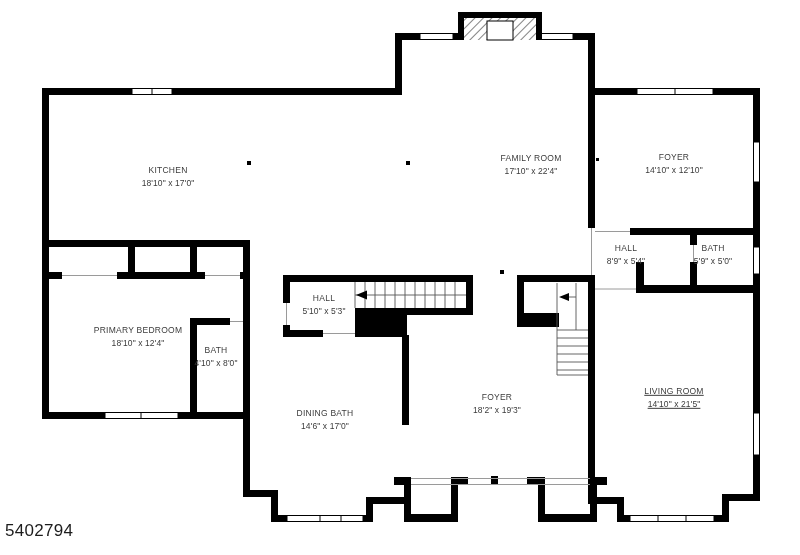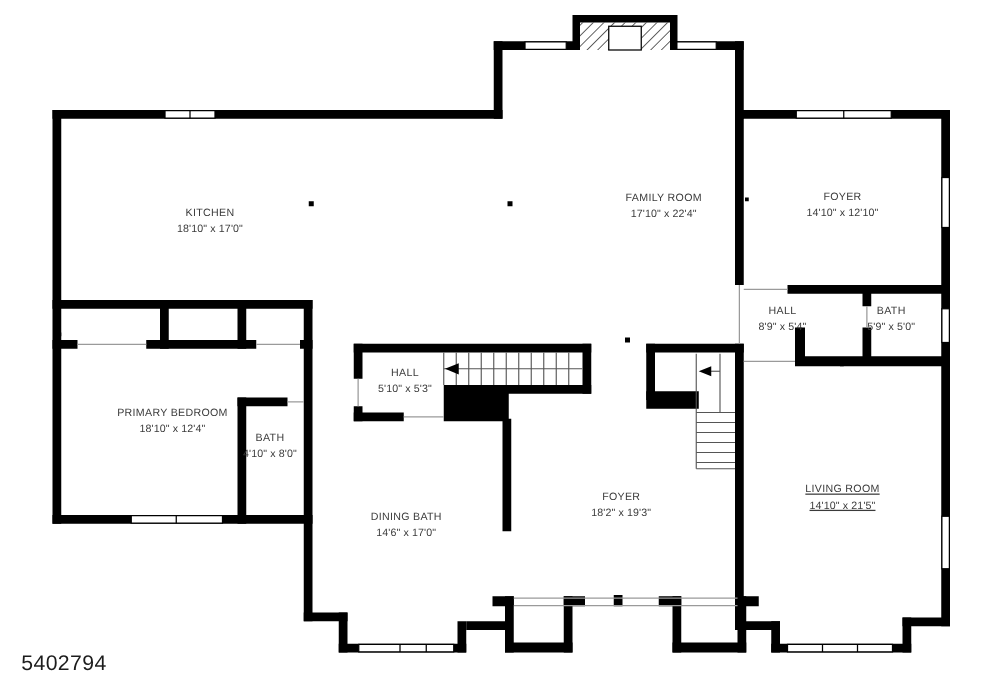--- a/index.html
+++ b/index.html
@@ -2,21 +2,21 @@
 <html><head>
 <meta charset="utf-8">
 <style>
   html,body{margin:0;padding:0;background:#fff;}
   #stage{position:relative;width:800px;height:555px;background:#ffffff;overflow:hidden;
          font-family:"Liberation Sans", sans-serif;}
   .room-label{position:absolute;transform:translate(-50%,-50%);text-align:center;
               color:#3b3b3b;font-size:8.5px;line-height:1.55;letter-spacing:.25px;white-space:nowrap;}
   .room-label .nm{display:block;}
   .room-label .dm{display:block;letter-spacing:.1px;}
-  .photo-id{position:absolute;left:5px;top:521px;font-size:17px;color:#1c1c1c;letter-spacing:.3px;margin-left:12px;}
+  .photo-id{position:absolute;left:5px;top:521px;font-size:17px;color:#1c1c1c;letter-spacing:.3px;}
   svg{position:absolute;left:0;top:0;}
 </style>
 </head>
 <body>
 
 <div id="stage">
 
   <svg width="800" height="555" viewBox="0 0 800 555">
     <defs>
       <pattern id="hatch" width="6" height="6" patternUnits="userSpaceOnUse" patternTransform="rotate(45)">

